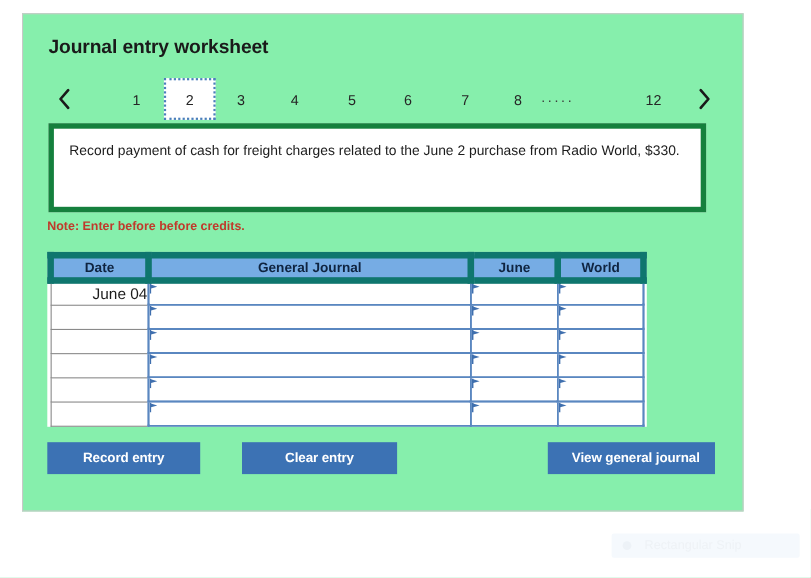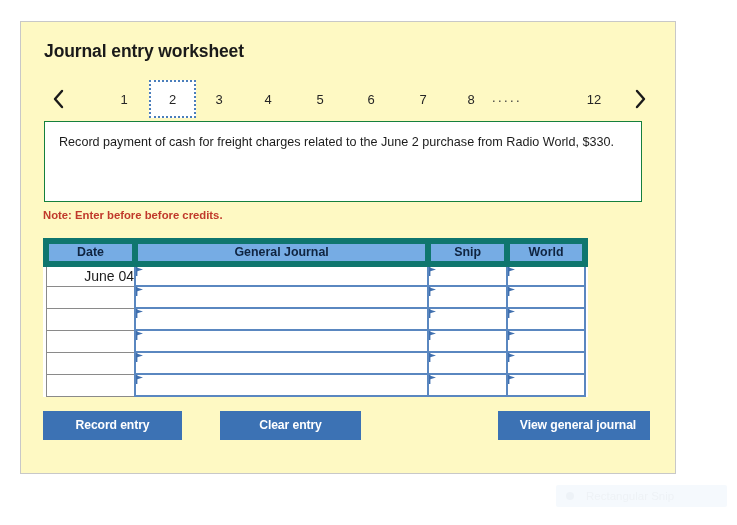--- a/index.html
+++ b/index.html
@@ -13,24 +13,24 @@
     height: 525px;
     position: relative;
     font-family: "Liberation Sans", sans-serif;
     overflow: hidden;
   }
 
   
   #worksheet-card {
     position: absolute;
     left: 20px;
-    top: 21px;
+    top: 12px;
     width: 656px;
     height: 453px;
-    background: #fef9c3;
+    background: #86efac;
     border: 1px solid #c8c8c8;
     box-sizing: border-box;
   }
 
   
   #page-title {
     position: absolute;
     left: 23px;
     top: 19px;
     font-size: 17.5px;
@@ -95,21 +95,21 @@
   }
 
   
   #instruction-box {
     position: absolute;
     left: 23px;
     top: 99px;
     width: 598px;
     height: 81px;
     background: #ffffff;
-    border: 1px solid #15803d;
+    border: 5px solid #15803d;
     box-sizing: border-box;
   }
   #instruction-text {
     position: absolute;
     left: 14px;
     top: 11px;
     width: 560px;
     font-size: 12.6px;
     line-height: 19px;
     color: #1c1c1c;
@@ -274,21 +274,21 @@
     <colgroup>
       <col class="col-date">
         <col class="col-gj">
         <col class="col-debit">
         <col class="col-credit">
     </colgroup>
     <thead>
       <tr>
         <th>Date</th>
         <th>General Journal</th>
-        <th>Snip</th>
+        <th>June</th>
         <th>World</th>
       </tr>
     </thead>
     <tbody id="journal-tbody">
 
     <tr>
           <td class="date-cell">June 04</td>
           <td class="input-cell"><span class="cell-marker">
               <svg width="8" height="9" viewBox="0 0 8 9">
                 <path d="M0.5,0.5 L7,2.6 L0.5,4.4 Z" fill="#3f6fae"></path>

